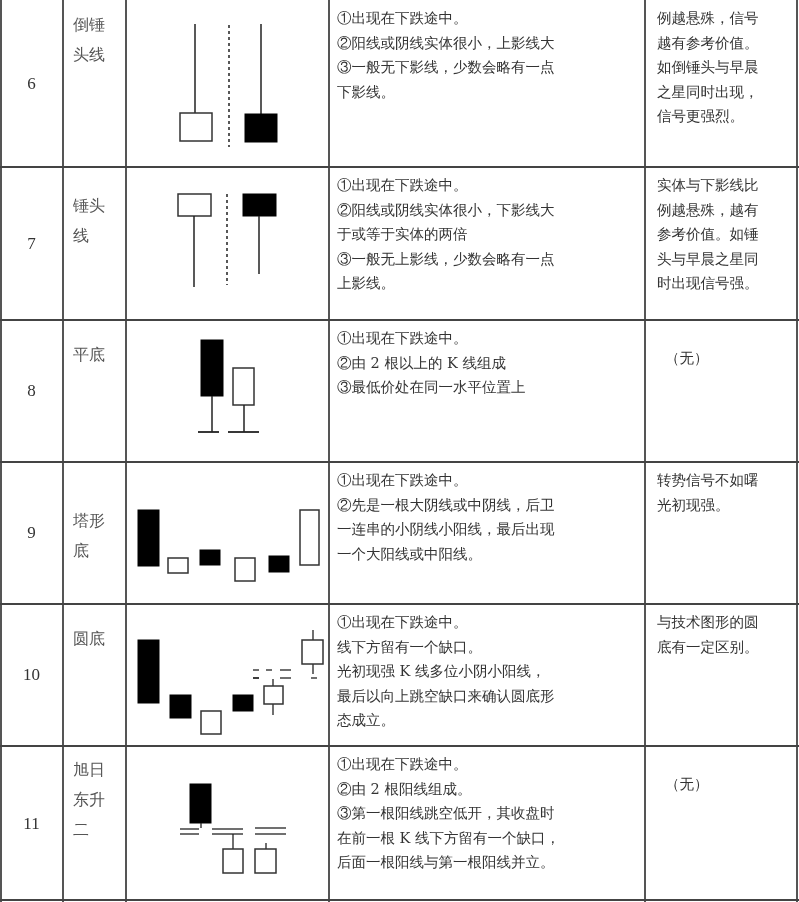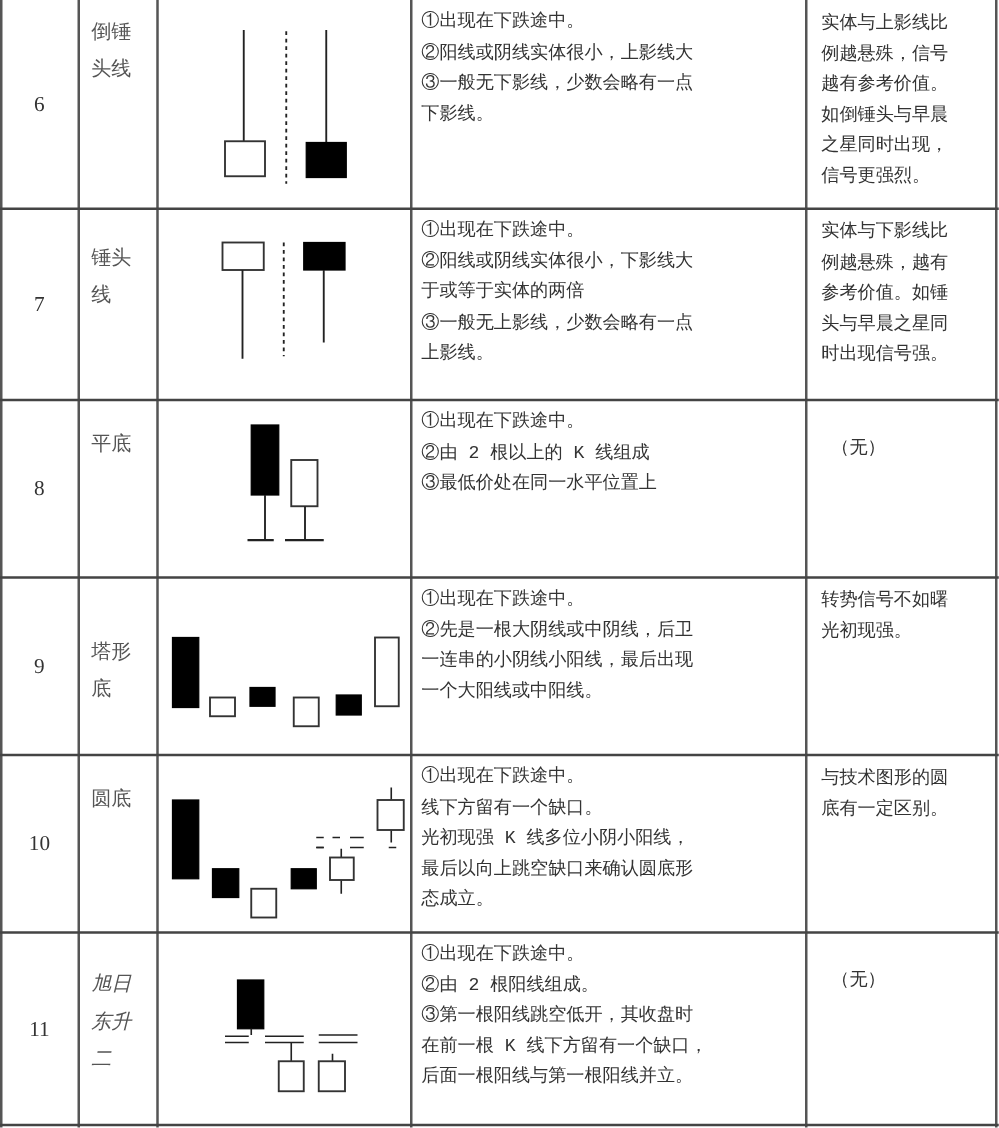--- a/index.html
+++ b/index.html
@@ -8,21 +8,21 @@
     .table { position: absolute; left: 0; top: 0; width: 799px; height: 902px; }
     .row { position: absolute; left: 0; width: 799px; }
     .cell { position: absolute; top: 0; bottom: 0; box-sizing: border-box; }
     .vline { position: absolute; top: 0; width: 2px; background: #555; }
     .hline { position: absolute; left: 0; width: 799px; height: 2px; background: #444; }
     .num { left: 0; width: 63px; display: flex; align-items: center; justify-content: center;
            font-family: "Liberation Serif", serif; font-size: 17px; color: #333; }
     .name { left: 63px; width: 79px; padding: 10px 0 0 10px; font-size: 16px; line-height: 30px; color: #555; }
     .diagram { left: 126px; width: 203px; }
     .diagram svg { position: absolute; left: 0; top: 0; }
-    .features { left: 329px; width: 316px; padding: 6px 0 0 8px; font-size: 14.5px; line-height: 24.5px; color: #333; font-family: Liberation Mono, monospace; }
+    .features { left: 329px; width: 316px; padding: 6px 0 0 8px; font-size: 14.5px; line-height: 24.5px; color: #333; }
     .features .line { white-space: nowrap; }
     .notes { left: 645px; width: 152px; padding: 6px 0 0 12px; font-size: 14.5px; line-height: 24.5px; color: #333; }
     .notes .line { white-space: nowrap; }
     .notes.center-none { padding-left: 20px; padding-top: 26px; }
   </style>
 </head>
 <body>
 
 <div class="table">
 
@@ -41,21 +41,20 @@
         <rect x="119" y="114" width="32" height="28" fill="#000" stroke="#000" stroke-width="1"></rect>
       </svg>
     </div>
     <div class="cell features">
       <div class="line">①出现在下跌途中。</div>
       <div class="line">②阳线或阴线实体很小，上影线大</div>
       <div class="line">③一般无下影线，少数会略有一点</div>
       <div class="line">下影线。</div>
     </div>
     <div class="cell notes">
-      <div class="line">实体与上影线比</div>
       <div class="line">例越悬殊，信号</div>
       <div class="line">越有参考价值。</div>
       <div class="line">如倒锤头与早晨</div>
       <div class="line">之星同时出现，</div>
       <div class="line">信号更强烈。</div>
     </div>
   </div>
 
   <div class="row" style="top:167px;height:153px;">
     <div class="cell num">7</div>
@@ -173,21 +172,21 @@
       <div class="line">态成立。</div>
     </div>
     <div class="cell notes">
       <div class="line">与技术图形的圆</div>
       <div class="line">底有一定区别。</div>
     </div>
   </div>
 
   <div class="row" style="top:746px;height:156px;">
     <div class="cell num">11</div>
-    <div class="cell name" style="padding-top:26px;font-style:italic;">
+    <div class="cell name" style="padding-top:9px;">
       <div>旭日</div>
       <div>东升</div>
       <div>二</div>
     </div>
     <div class="cell diagram">
       <svg width="203" height="156" viewBox="0 0 203 156">
         <rect x="64" y="38" width="21" height="39" fill="#000" stroke="#000" stroke-width="1"></rect>
         <line x1="75" y1="77" x2="75" y2="82" stroke="#222" stroke-width="1.3"></line>
         <line x1="54" y1="83" x2="73" y2="83" stroke="#222" stroke-width="1.3"></line>
         <line x1="54" y1="88" x2="73" y2="88" stroke="#222" stroke-width="1.3"></line>

